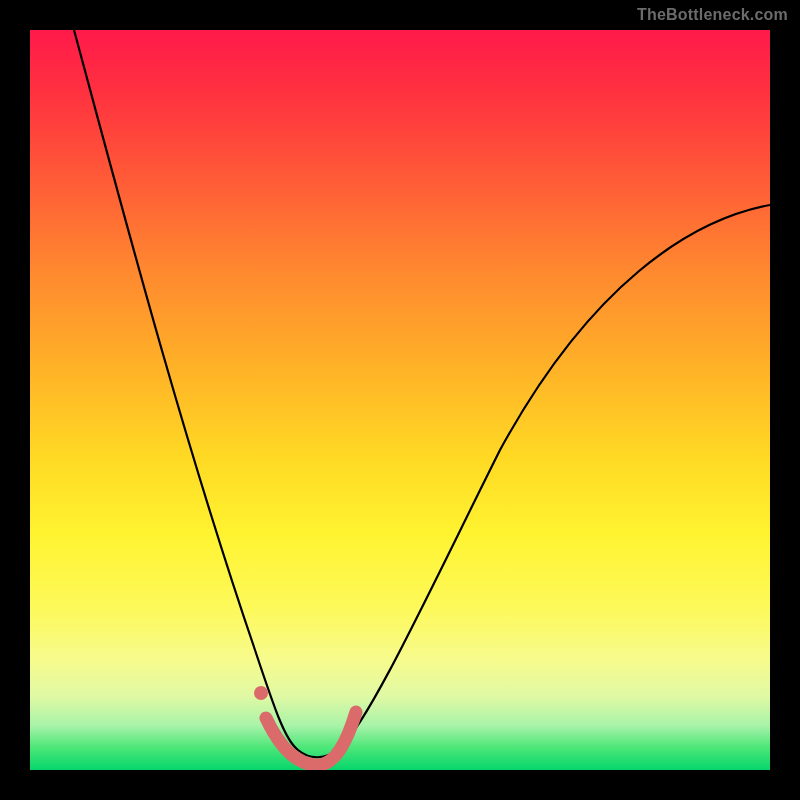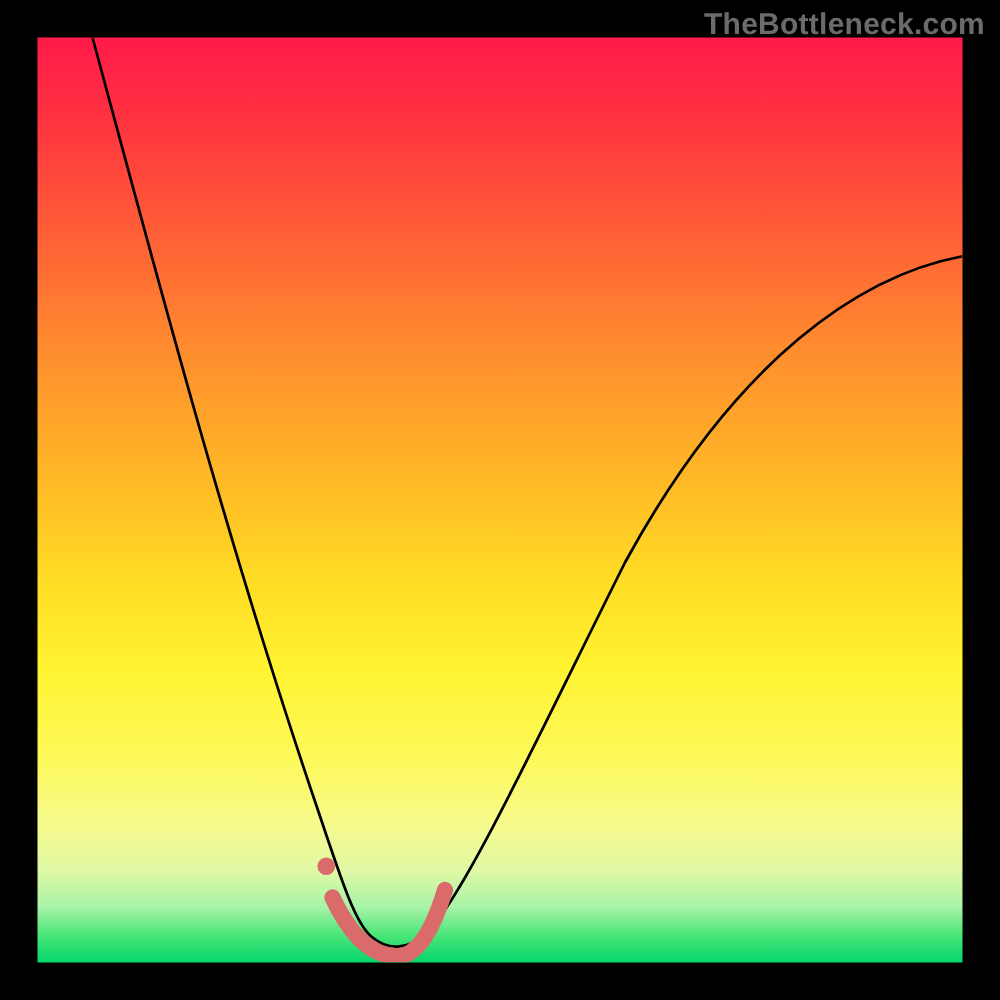--- a/index.html
+++ b/index.html
@@ -15,21 +15,21 @@
     position: relative;
     width: 800px;
     height: 800px;
     background: #000;
   }
   .watermark {
     position: absolute;
     top: 6px;
     right: 12px;
     color: #6b6b6b;
-    font-size: 24px;
+    font-size: 16px;
     font-weight: 600;
     letter-spacing: 0.2px;
     z-index: 20;
   }
   .plot-area {
     position: absolute;
     left: 30px;
     top: 30px;
     width: 740px;
     height: 740px;

